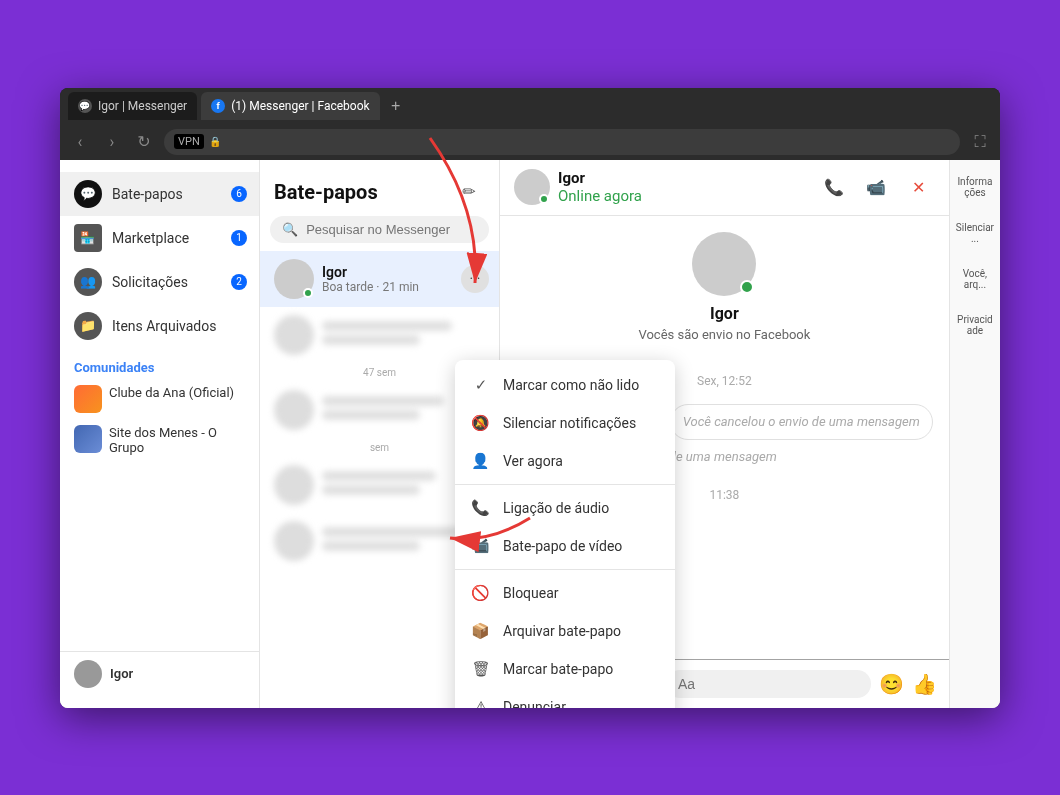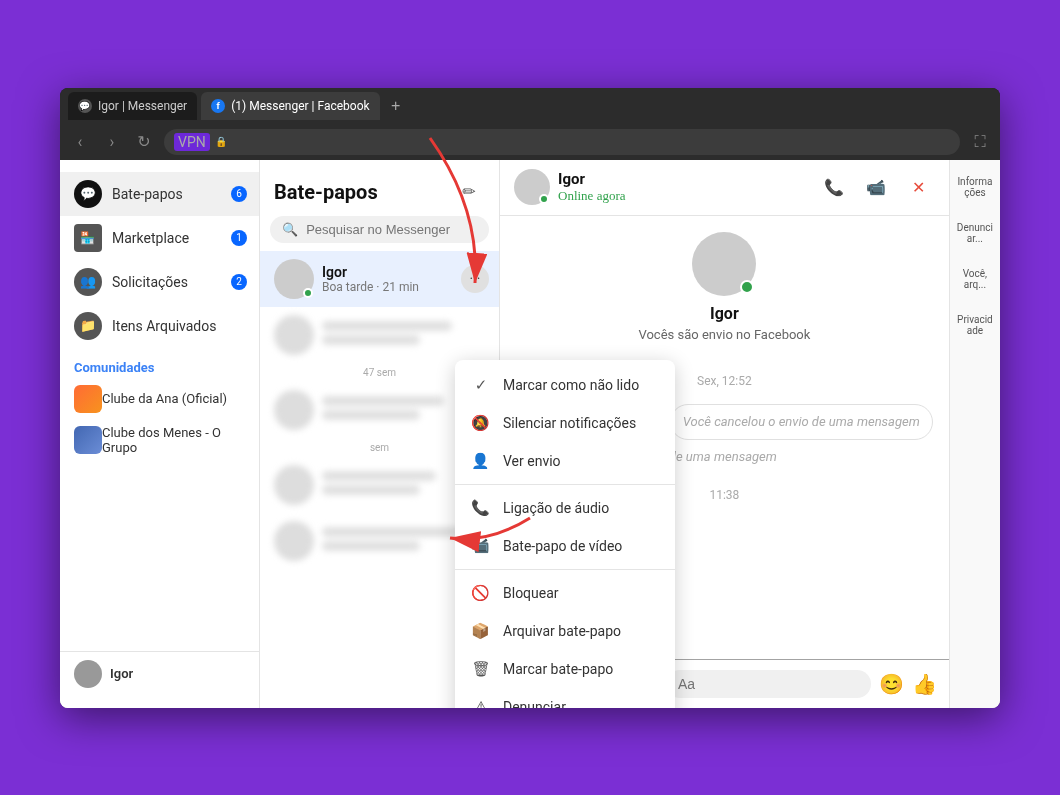--- a/index.html
+++ b/index.html
@@ -97,23 +97,23 @@
       border-radius: 20px;
       height: 26px;
       display: flex;
       align-items: center;
       padding: 0 10px;
       gap: 6px;
     }
     .address-bar .lock-icon { color: #aaa; font-size: 10px; }
     .address-text { color: #ccc; font-size: 12px; margin-top: 44px; }
     .vpn-badge {
-      background: #6d28d9;
+      background: #000000;
       color: #aaa;
-      font-size: 14px;
+      font-size: 11px;
       padding: 1px 4px;
       border-radius: 3px;
     }
     
     .app-content {
       display: flex;
       flex: 1;
       overflow: hidden;
       background: #fff;
     }
@@ -167,22 +167,21 @@
       padding: 0 3px;
     }
     .sidebar-section-label {
       font-size: 13px;
       font-weight: 700;
       color: #3b82f6;
       padding: 12px 14px 4px;
     }
     .community-item {
       display: flex;
-      align-items: center;
-      gap: 0;
+      gap: 7px;
       padding: 6px 14px;
       cursor: pointer;
       font-size: 13px;
       color: #333;
     }
     .community-avatar {
       width: 28px;
       height: 28px;
       border-radius: 6px;
       background: linear-gradient(135deg, #ff6b35, #f7931e);
@@ -368,21 +367,21 @@
       gap: 8px;
     }
     .header-avatar {
       width: 36px;
       height: 36px;
       border-radius: 50%;
       background: #ccc;
       position: relative;
     }
     .header-name { font-size: 15px; font-weight: 700; color: #111; }
-    .header-status { font-size: 13px; color: #31a24c; font-family: Liberation Serif, serif; }
+    .header-status { font-size: 15px; color: #31a24c; }
     .chat-header-actions {
       display: flex;
       align-items: center;
       gap: 10px;
     }
     .action-btn {
       width: 32px;
       height: 32px;
       border-radius: 50%;
       display: flex;
@@ -589,21 +588,21 @@
         <span>Itens Arquivados</span>
       </div>
 
       <div class="sidebar-section-label">Comunidades</div>
       <div class="community-item">
         <div class="community-avatar"></div>
         <span>Clube da Ana (Oficial)</span>
       </div>
       <div class="community-item">
         <div class="community-avatar blue"></div>
-        <span>Clube dos Menes - O Grupo</span>
+        <span>Site dos Menes - O Grupo</span>
       </div>
 
       <div class="user-bar">
         <div class="user-avatar-small"></div>
         <span style="font-size:13px;font-weight:600;color:#333;">Igor</span>
       </div>
     </div>
 
     <div class="chat-list-panel">
       <div class="chat-list-header">
@@ -669,21 +668,21 @@
         <div class="context-menu-item">
           <span class="context-menu-icon">✓</span>
           <span>Marcar como não lido</span>
         </div>
         <div class="context-menu-item">
           <span class="context-menu-icon">🔕</span>
           <span>Silenciar notificações</span>
         </div>
         <div class="context-menu-item">
           <span class="context-menu-icon">👤</span>
-          <span>Ver envio</span>
+          <span>Ver agora</span>
         </div>
         <div class="menu-divider"></div>
         <div class="context-menu-item">
           <span class="context-menu-icon">📞</span>
           <span>Ligação de áudio</span>
         </div>
         <div class="context-menu-item">
           <span class="context-menu-icon">📹</span>
           <span>Bate-papo de vídeo</span>
         </div>
@@ -763,21 +762,21 @@
           <div class="input-action-btn">📎</div>
         </div>
         <input class="message-input" type="text" placeholder="Aa" style="">
         <span class="emoji-btn">😊</span>
         <span class="like-btn">👍</span>
       </div>
     </div>
 
     <div class="info-panel">
       <div class="info-panel-item">Informações</div>
-      <div class="info-panel-item">Denunciar...</div>
+      <div class="info-panel-item">Silenciar...</div>
       <div class="info-panel-item">Você, arq...</div>
       <div class="info-panel-item">Privacidade</div>
     </div>
   </div>
 
   <svg style="position:absolute;top:0;left:0;width:940px;height:620px;pointer-events:none;z-index:300;">
 
     <defs>
       <marker id="arrowhead1" markerWidth="10" markerHeight="7" refX="10" refY="3.5" orient="auto">
         <polygon points="0 0, 10 3.5, 0 7" fill="#e53935"></polygon>

